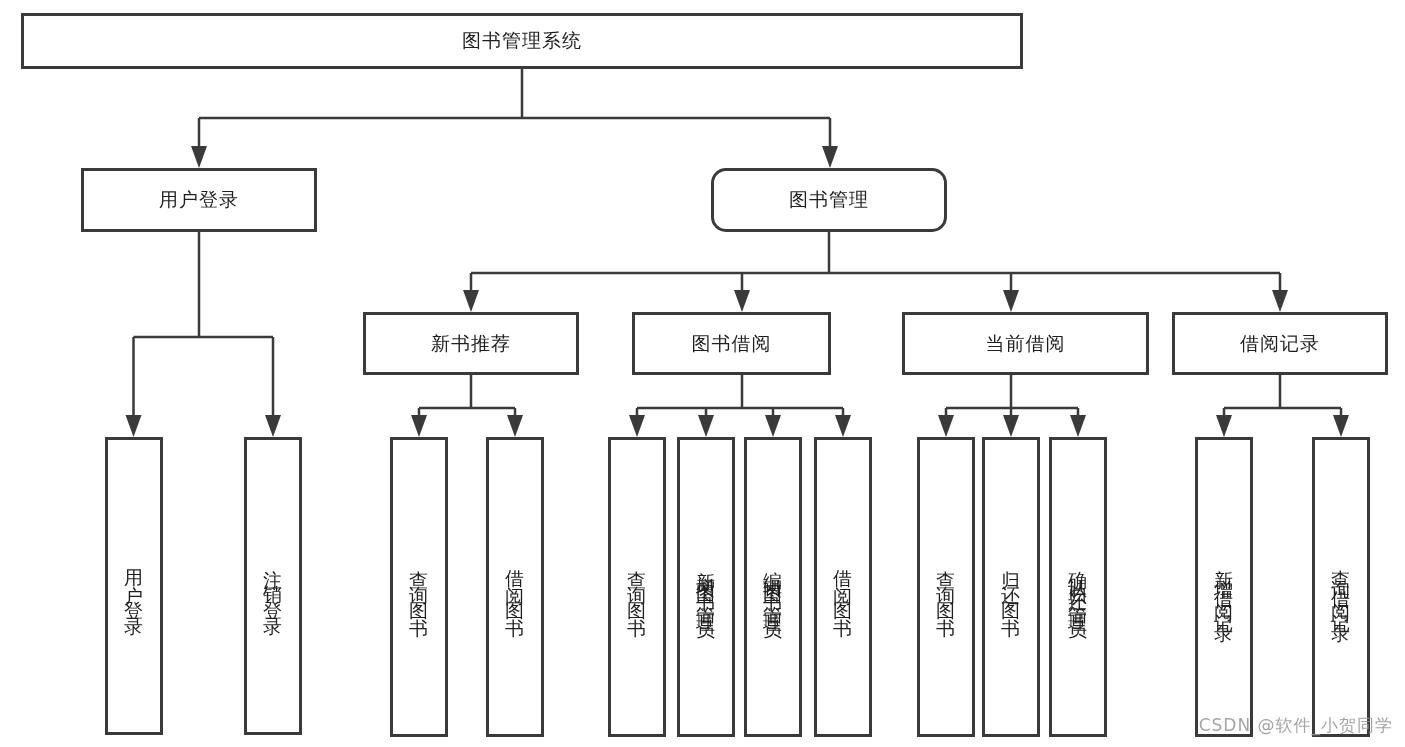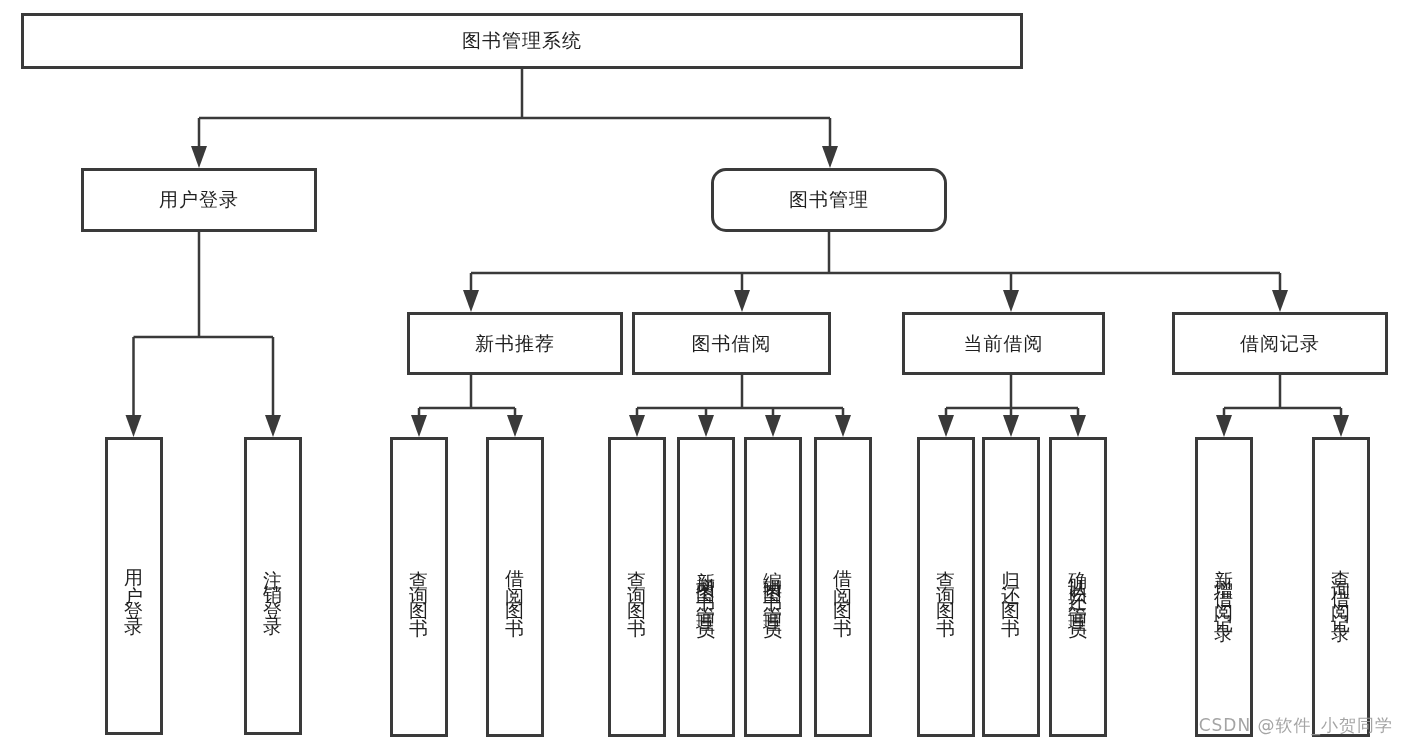--- a/index.html
+++ b/index.html
@@ -104,27 +104,27 @@
     <span>图书管理系统</span>
   </div>
 
   <div class="box" style="left:81px;top:168px;width:236px;height:64px;">
     <span>用户登录</span>
   </div>
   <div class="box" style="left:711px;top:168px;width:236px;height:64px;border-radius:15px;">
     <span>图书管理</span>
   </div>
 
-  <div class="box" style="left:363px;top:312px;width:216px;height:63px;margin-left:44px;">
+  <div class="box" style="left:363px;top:312px;width:216px;height:63px;">
     <span>新书推荐</span>
   </div>
   <div class="box" style="left:632px;top:312px;width:199px;height:63px;">
     <span>图书借阅</span>
   </div>
-  <div class="box" style="left:902px;top:312px;width:203px;height:63px;">
+  <div class="box" style="left:902px;top:312px;width:247px;height:63px;">
     <span>当前借阅</span>
   </div>
   <div class="box" style="left:1172px;top:312px;width:216px;height:63px;">
     <span>借阅记录</span>
   </div>
 
   <div class="vbox" style="left:105px;top:437px;width:58px;height:298px;">
     <span class="vtext vs-4">用户登录</span>
   </div>
   <div class="vbox" style="left:244px;top:437px;width:58px;height:298px;">

